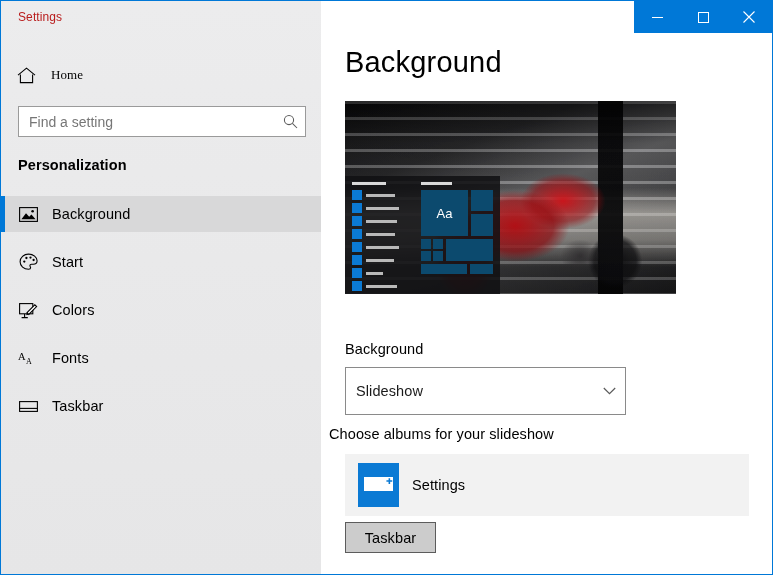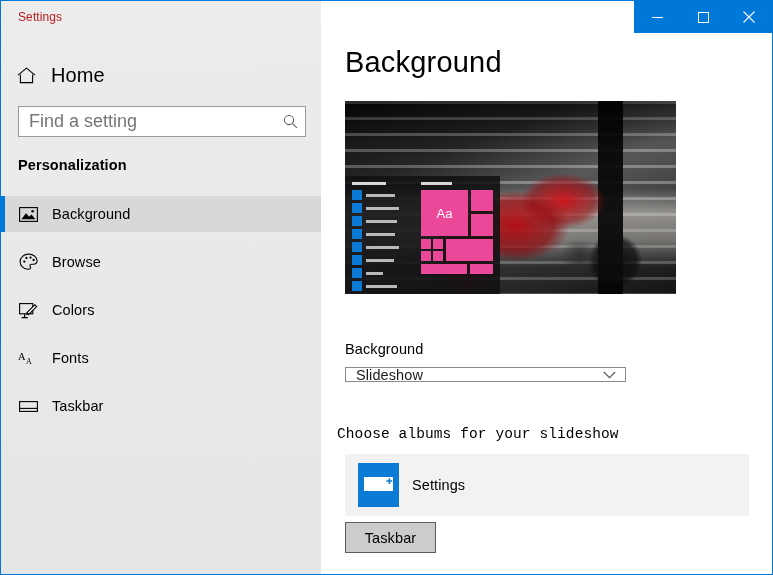--- a/index.html
+++ b/index.html
@@ -65,36 +65,36 @@
 
   .home-row {
     position: absolute;
     left: 0; top: 56px;
     width: 320px; height: 36px;
     display: flex; align-items: center;
     padding-left: 16px;
     cursor: default;
   }
   .home-icon { width: 22px; margin-right: 12px; display:flex; align-items:center; justify-content:flex-start;}
-  .home-label { font-size: 20px; color: #000; letter-spacing: .1px; }
+  .home-label { font-size: 13px; color: #000; letter-spacing: .1px; font-family: Liberation Serif, serif; }
 
   .search-wrap {
     position: absolute;
     left: 17px; top: 105px;
     width: 288px; height: 31px;
     background: #ffffff;
     border: 1px solid #9a9a9a;
     display: flex; align-items: center;
   }
   .search-wrap input {
     flex: 1;
     border: none; outline: none;
     background: transparent;
     font-family: "Liberation Sans", sans-serif;
-    font-size: 18px;
+    font-size: 14px;
     color: #333;
     padding: 0 8px 0 10px;
     height: 100%;
   }
   .search-wrap input::placeholder { color: #767676; opacity: 1; }
   .search-btn {
     width: 30px; height: 29px;
     display: flex; align-items: center; justify-content: center;
     background: transparent;
     border: none;
@@ -223,52 +223,52 @@
     height: 3px;
     background: #b9b9b9;
   }
   .sm-tiles {
     position: absolute;
     left: 76px; top: 14px;
     width: 72px; height: 98px;
   }
   .tile {
     position: absolute;
-    background: #ec4899;
+    background: #0c4a6e;
   }
   .tile-aa {
     display: flex; align-items: center; justify-content: center;
     color: #ffffff;
     font-size: 13px;
     font-family: "Liberation Sans", sans-serif;
   }
 
   
   .field-label {
     position: absolute;
     font-size: 14.5px;
     color: #000;
     letter-spacing: .1px;
   }
   #bg-label { left: 24px; top: 340px; }
 
   .combo {
     position: absolute;
     left: 24px; top: 366px;
-    width: 281px; height: 15px;
+    width: 281px; height: 48px;
     background: #ffffff;
     border: 1px solid #8a8a8a;
     display: flex; align-items: center;
     padding: 0 6px 0 10px;
     cursor: default;
   }
   .combo-text { flex: 1; font-size: 14.5px; color: #1a1a1a; letter-spacing: .1px; }
   .combo-arrow { width: 20px; display:flex; align-items:center; justify-content:center; }
 
-  #albums-label { left: 16px; top: 425px; font-family: Liberation Mono, monospace; }
+  #albums-label { left: 8px; top: 425px; }
 
   .album-list {
     position: absolute;
     left: 24px; top: 453px;
     width: 404px; height: 62px;
     background: #f2f2f2;
   }
   .album-row {
     position: absolute;
     left: 13px; top: 9px;
@@ -378,21 +378,21 @@
       <div class="nav-item">
         <span class="nav-icon">
           <svg width="19" height="18" viewBox="0 0 19 18">
             <path d="M9.6 1.1 C4.8 1.1 1.1 4.4 1.1 8.7 C1.1 13 4.8 16.3 9.6 16.3 C11 16.3 11.6 15.5 11.6 14.7 C11.6 13.9 10.9 13.4 10.9 12.6 C10.9 11.8 11.6 11.2 12.5 11.2 L14.2 11.2 C16.6 11.2 18.1 9.8 18.1 7.8 C18.1 4.1 14.3 1.1 9.6 1.1 Z" fill="none" stroke="#000" stroke-width="1.1"></path>
             <circle cx="5.3" cy="8.6" r="1.15" fill="#000"></circle>
             <circle cx="7.4" cy="5.0" r="1.15" fill="#000"></circle>
             <circle cx="11.5" cy="4.6" r="1.15" fill="#000"></circle>
             <circle cx="14.6" cy="7.0" r="1.15" fill="#000"></circle>
           </svg>
         </span>
-        <span class="nav-label">Browse</span>
+        <span class="nav-label">Start</span>
       </div>
 
 
       <div class="nav-item">
         <span class="nav-icon">
           <svg width="19" height="17" viewBox="0 0 19 17">
             <rect x="0.6" y="1.6" width="13.2" height="10.2" fill="none" stroke="#000" stroke-width="1.1"></rect>
             <path d="M5.6 12.0 L5.6 15.2 M2.6 15.6 H8.8" stroke="#000" stroke-width="1.1" fill="none"></path>
             <path d="M8.0 10.6 L15.8 2.8 L17.6 4.6 L9.8 12.4 Z" fill="#fff" stroke="#000" stroke-width="1.1"></path>
             <path d="M8.0 10.6 L7.2 13.2 L9.8 12.4" fill="#000"></path>

